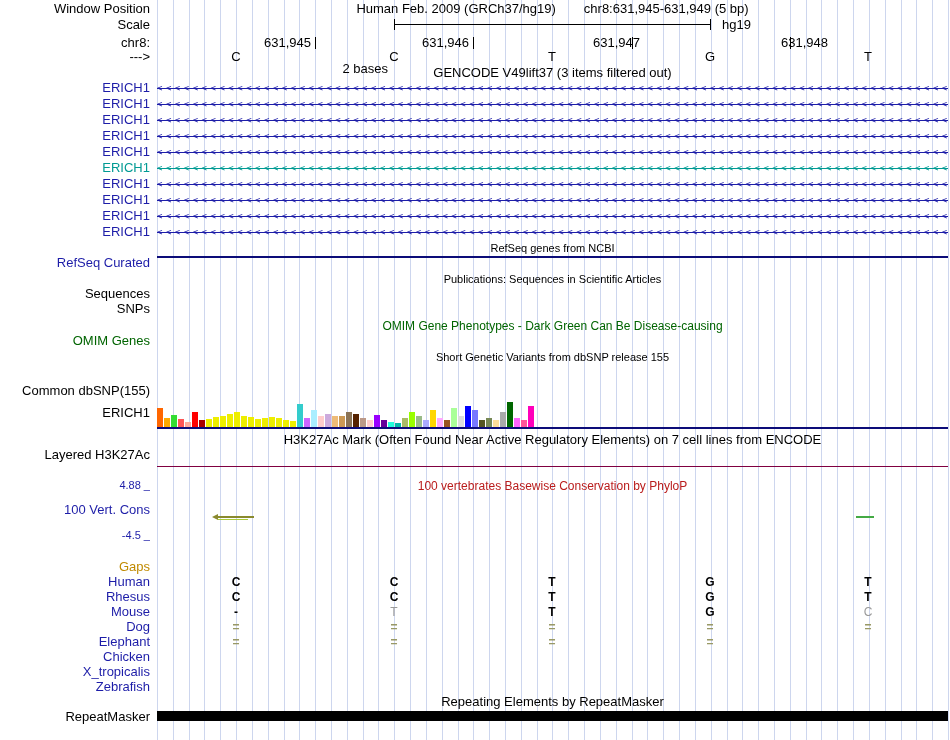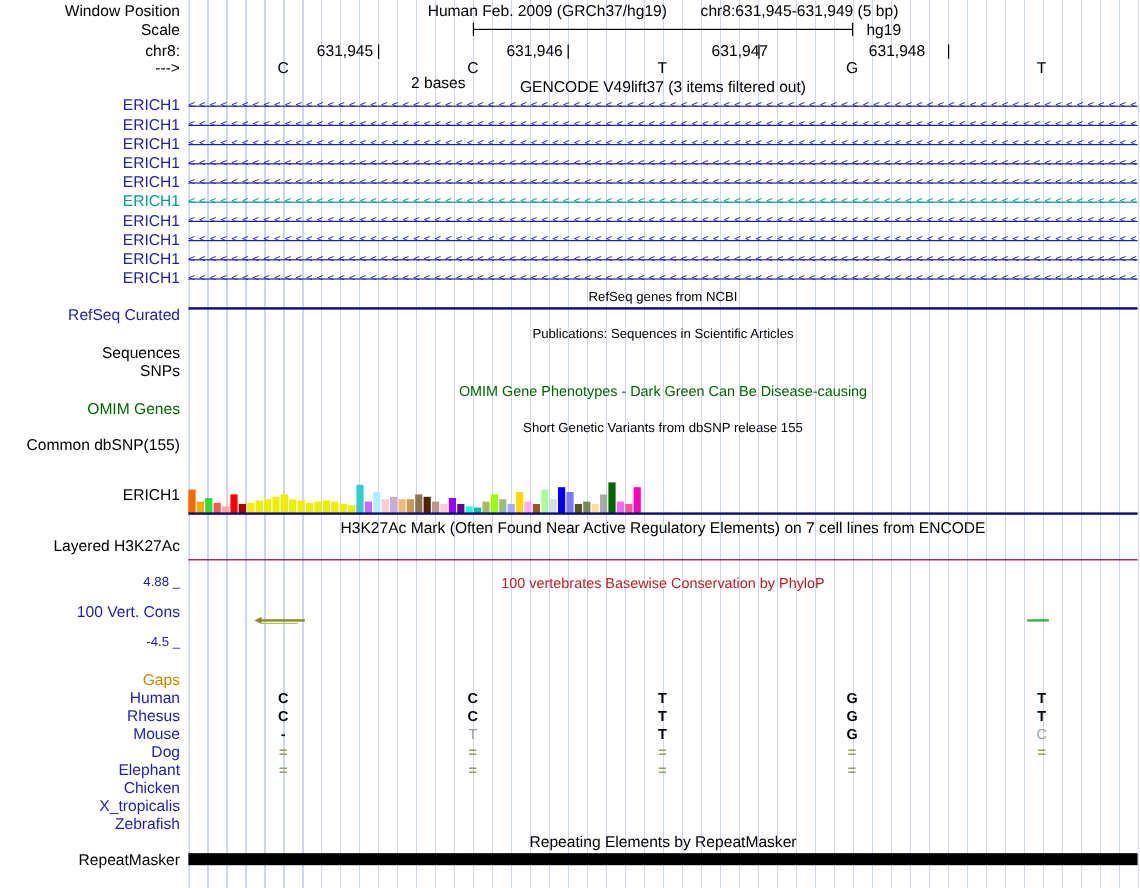--- a/index.html
+++ b/index.html
@@ -60,21 +60,21 @@
   <span id="scale-asm">hg19</span>
 
   <div class="lbl" style="top:36px">chr8:</div>
   <div id="coords-layer">
       <span class="coord-num" style="left: 235px;">631,945</span>
       <div class="coord-tick" style="left: 315px;"></div>
       <span class="coord-num" style="left: 393px;">631,946</span>
       <div class="coord-tick" style="left: 473px;"></div>
       <span class="coord-num" style="left: 552px; padding-left: 12px;">631,947</span>
       <div class="coord-tick" style="left: 632px;"></div>
-      <span class="coord-num" style="left: 695px; text-align: right;">631,948</span>
+      <span class="coord-num" style="left: 752px; text-align: right;">631,948</span>
       <div class="coord-tick" style="left: 790px;"></div>
     </div>
 
   <div class="lbl" style="top:50px">---&gt;</div>
   <div id="bases-layer">
       <span class="base" style="left: 228px;">C</span>
       <span class="base" style="left: 386px;">C</span>
       <span class="base" style="left: 544px;">T</span>
       <span class="base" style="left: 702px;">G</span>
       <span class="base" style="left: 860px;">T</span>
@@ -109,21 +109,21 @@
   <div id="refseq-line"></div>
 
   <div class="ctr small" style="top:272px">Publications: Sequences in Scientific Articles</div>
   <div class="lbl" style="top:287px">Sequences</div>
   <div class="lbl" style="top:302px">SNPs</div>
 
   <div class="ctr sz12 green" style="top:319px">OMIM Gene Phenotypes - Dark Green Can Be Disease-causing</div>
   <div class="lbl green" style="top:334px">OMIM Genes</div>
 
   <div class="ctr small" style="top:350px">Short Genetic Variants from dbSNP release 155</div>
-  <div class="lbl" style="top:364px">Common dbSNP(155)</div>
+  <div class="lbl" style="top:384px">Common dbSNP(155)</div>
 
   <div class="lbl" style="top:406px">ERICH1</div>
   <div id="gtex-bars">
       <div class="gtex-bar" style="left: 0px; height: 20px; background: rgb(255, 102, 0);"></div>
       <div class="gtex-bar" style="left: 7px; height: 10px; background: rgb(255, 170, 0);"></div>
       <div class="gtex-bar" style="left: 14px; height: 13px; background: rgb(51, 221, 51);"></div>
       <div class="gtex-bar" style="left: 21px; height: 9px; background: rgb(255, 85, 85);"></div>
       <div class="gtex-bar" style="left: 28px; height: 6px; background: rgb(255, 170, 153);"></div>
       <div class="gtex-bar" style="left: 35px; height: 16px; background: rgb(255, 0, 0);"></div>
       <div class="gtex-bar" style="left: 42px; height: 8px; background: rgb(170, 0, 0);"></div>

